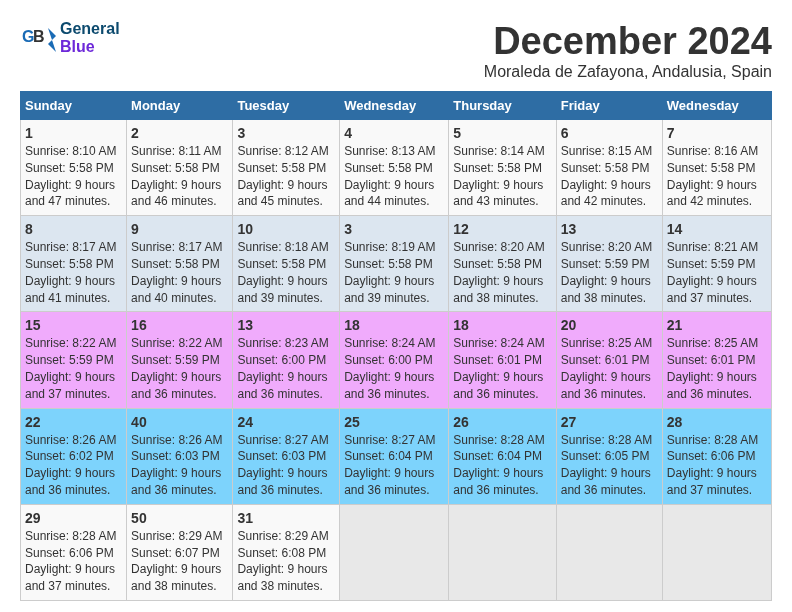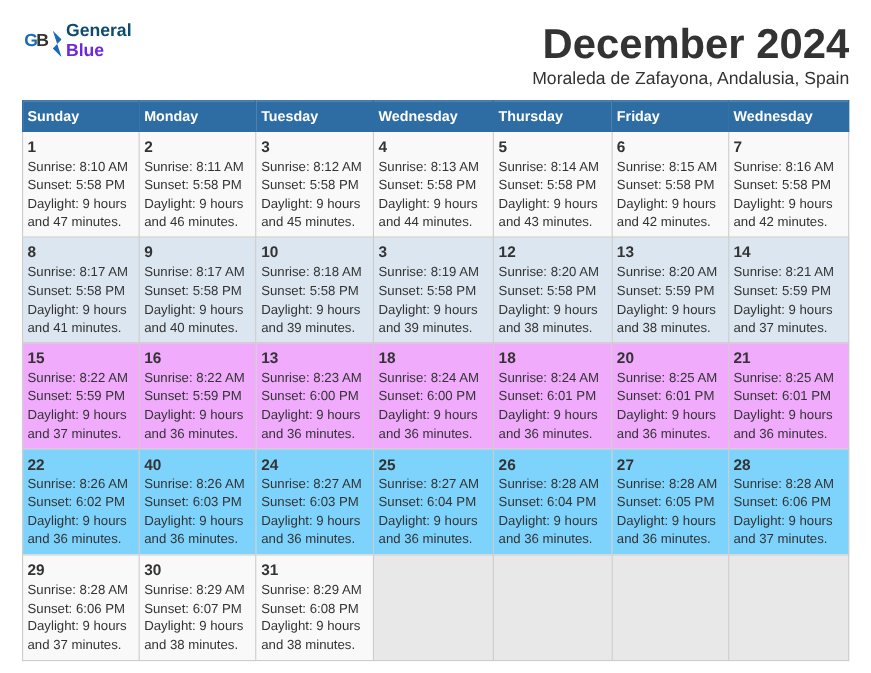--- a/index.html
+++ b/index.html
@@ -163,21 +163,21 @@
         <td><span class="day-num">22</span><span class="day-detail">Sunrise: 8:26 AM<br>Sunset: 6:02 PM<br>Daylight: 9 hours and 36 minutes.</span></td>
         <td><span class="day-num">40</span><span class="day-detail">Sunrise: 8:26 AM<br>Sunset: 6:03 PM<br>Daylight: 9 hours and 36 minutes.</span></td>
         <td><span class="day-num">24</span><span class="day-detail">Sunrise: 8:27 AM<br>Sunset: 6:03 PM<br>Daylight: 9 hours and 36 minutes.</span></td>
         <td><span class="day-num">25</span><span class="day-detail">Sunrise: 8:27 AM<br>Sunset: 6:04 PM<br>Daylight: 9 hours and 36 minutes.</span></td>
         <td><span class="day-num">26</span><span class="day-detail">Sunrise: 8:28 AM<br>Sunset: 6:04 PM<br>Daylight: 9 hours and 36 minutes.</span></td>
         <td><span class="day-num">27</span><span class="day-detail">Sunrise: 8:28 AM<br>Sunset: 6:05 PM<br>Daylight: 9 hours and 36 minutes.</span></td>
         <td><span class="day-num">28</span><span class="day-detail">Sunrise: 8:28 AM<br>Sunset: 6:06 PM<br>Daylight: 9 hours and 37 minutes.</span></td>
       </tr>
       <tr class="week-row-5">
         <td><span class="day-num">29</span><span class="day-detail">Sunrise: 8:28 AM<br>Sunset: 6:06 PM<br>Daylight: 9 hours and 37 minutes.</span></td>
-        <td><span class="day-num">30</span><span class="day-detail">Sunrise: 8:29 AM<br>Sunset: 6:07 PM<br>Daylight: 9 hours and 38 minutes.</span></td>
+        <td><span class="day-num">50</span><span class="day-detail">Sunrise: 8:29 AM<br>Sunset: 6:07 PM<br>Daylight: 9 hours and 38 minutes.</span></td>
         <td><span class="day-num">31</span><span class="day-detail">Sunrise: 8:29 AM<br>Sunset: 6:08 PM<br>Daylight: 9 hours and 38 minutes.</span></td>
         <td class="empty-cell"></td>
         <td class="empty-cell"></td>
         <td class="empty-cell"></td>
         <td class="empty-cell"></td>
       </tr>
     </tbody>
 </table>
 
 </body></html>

